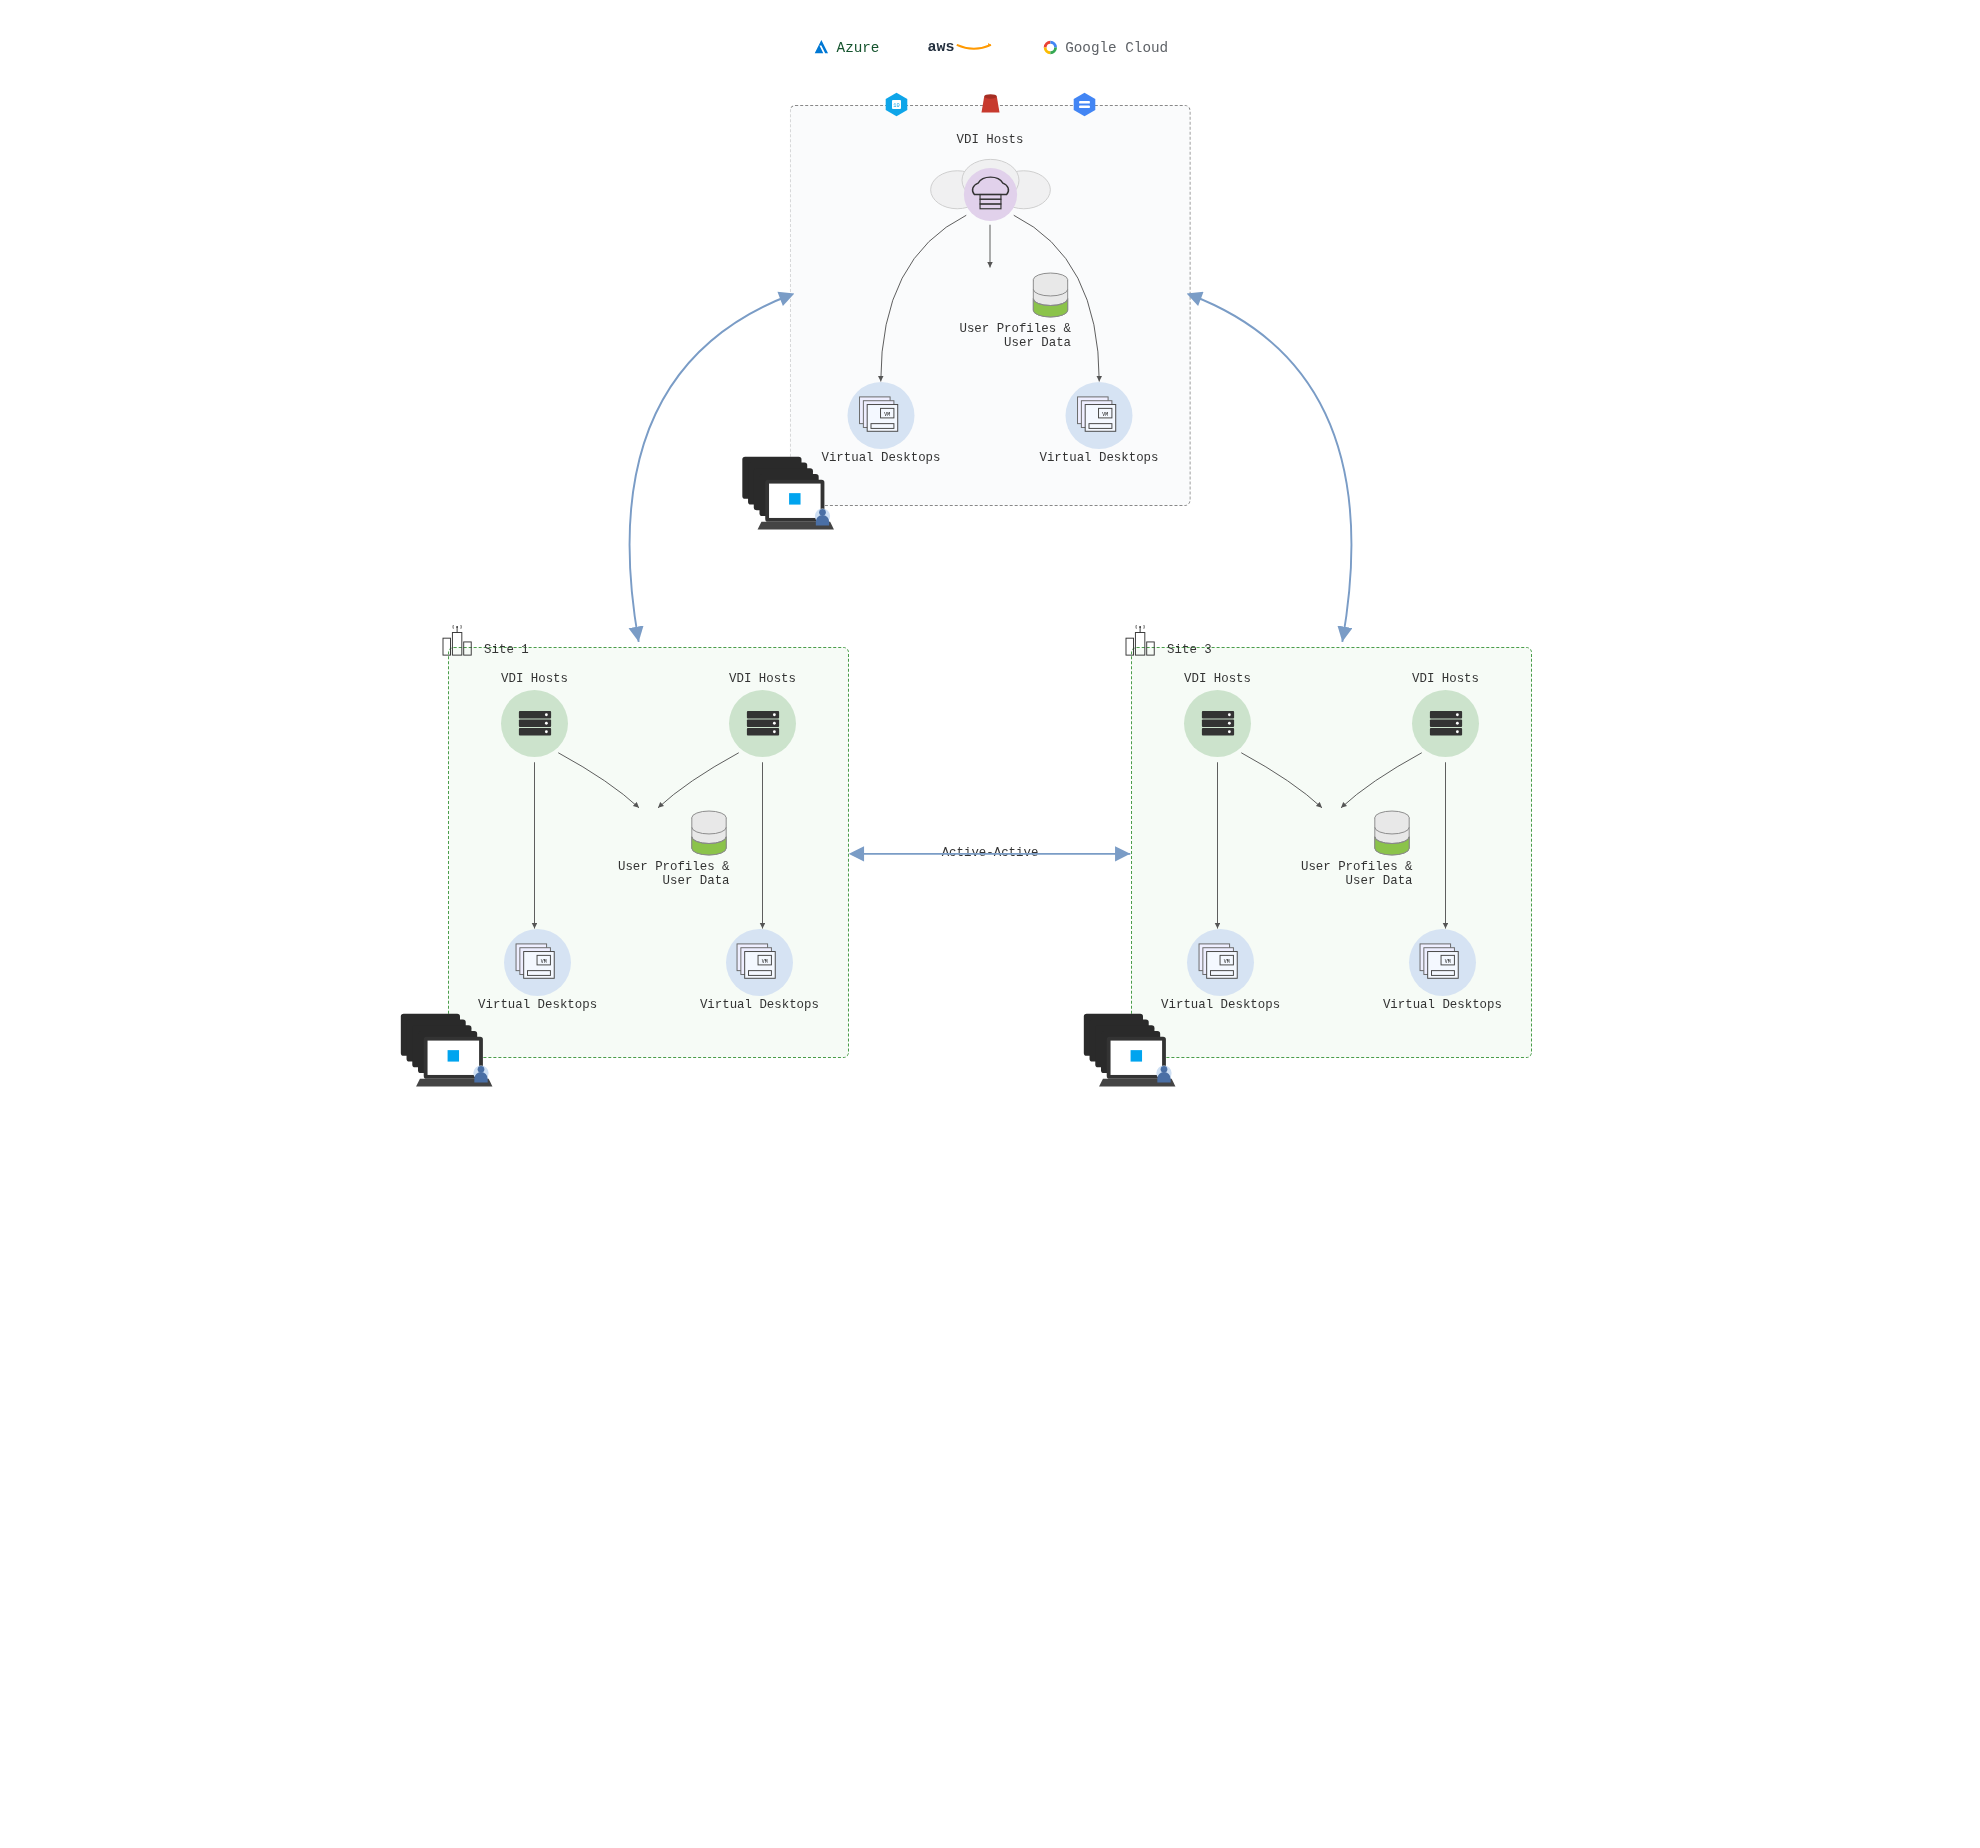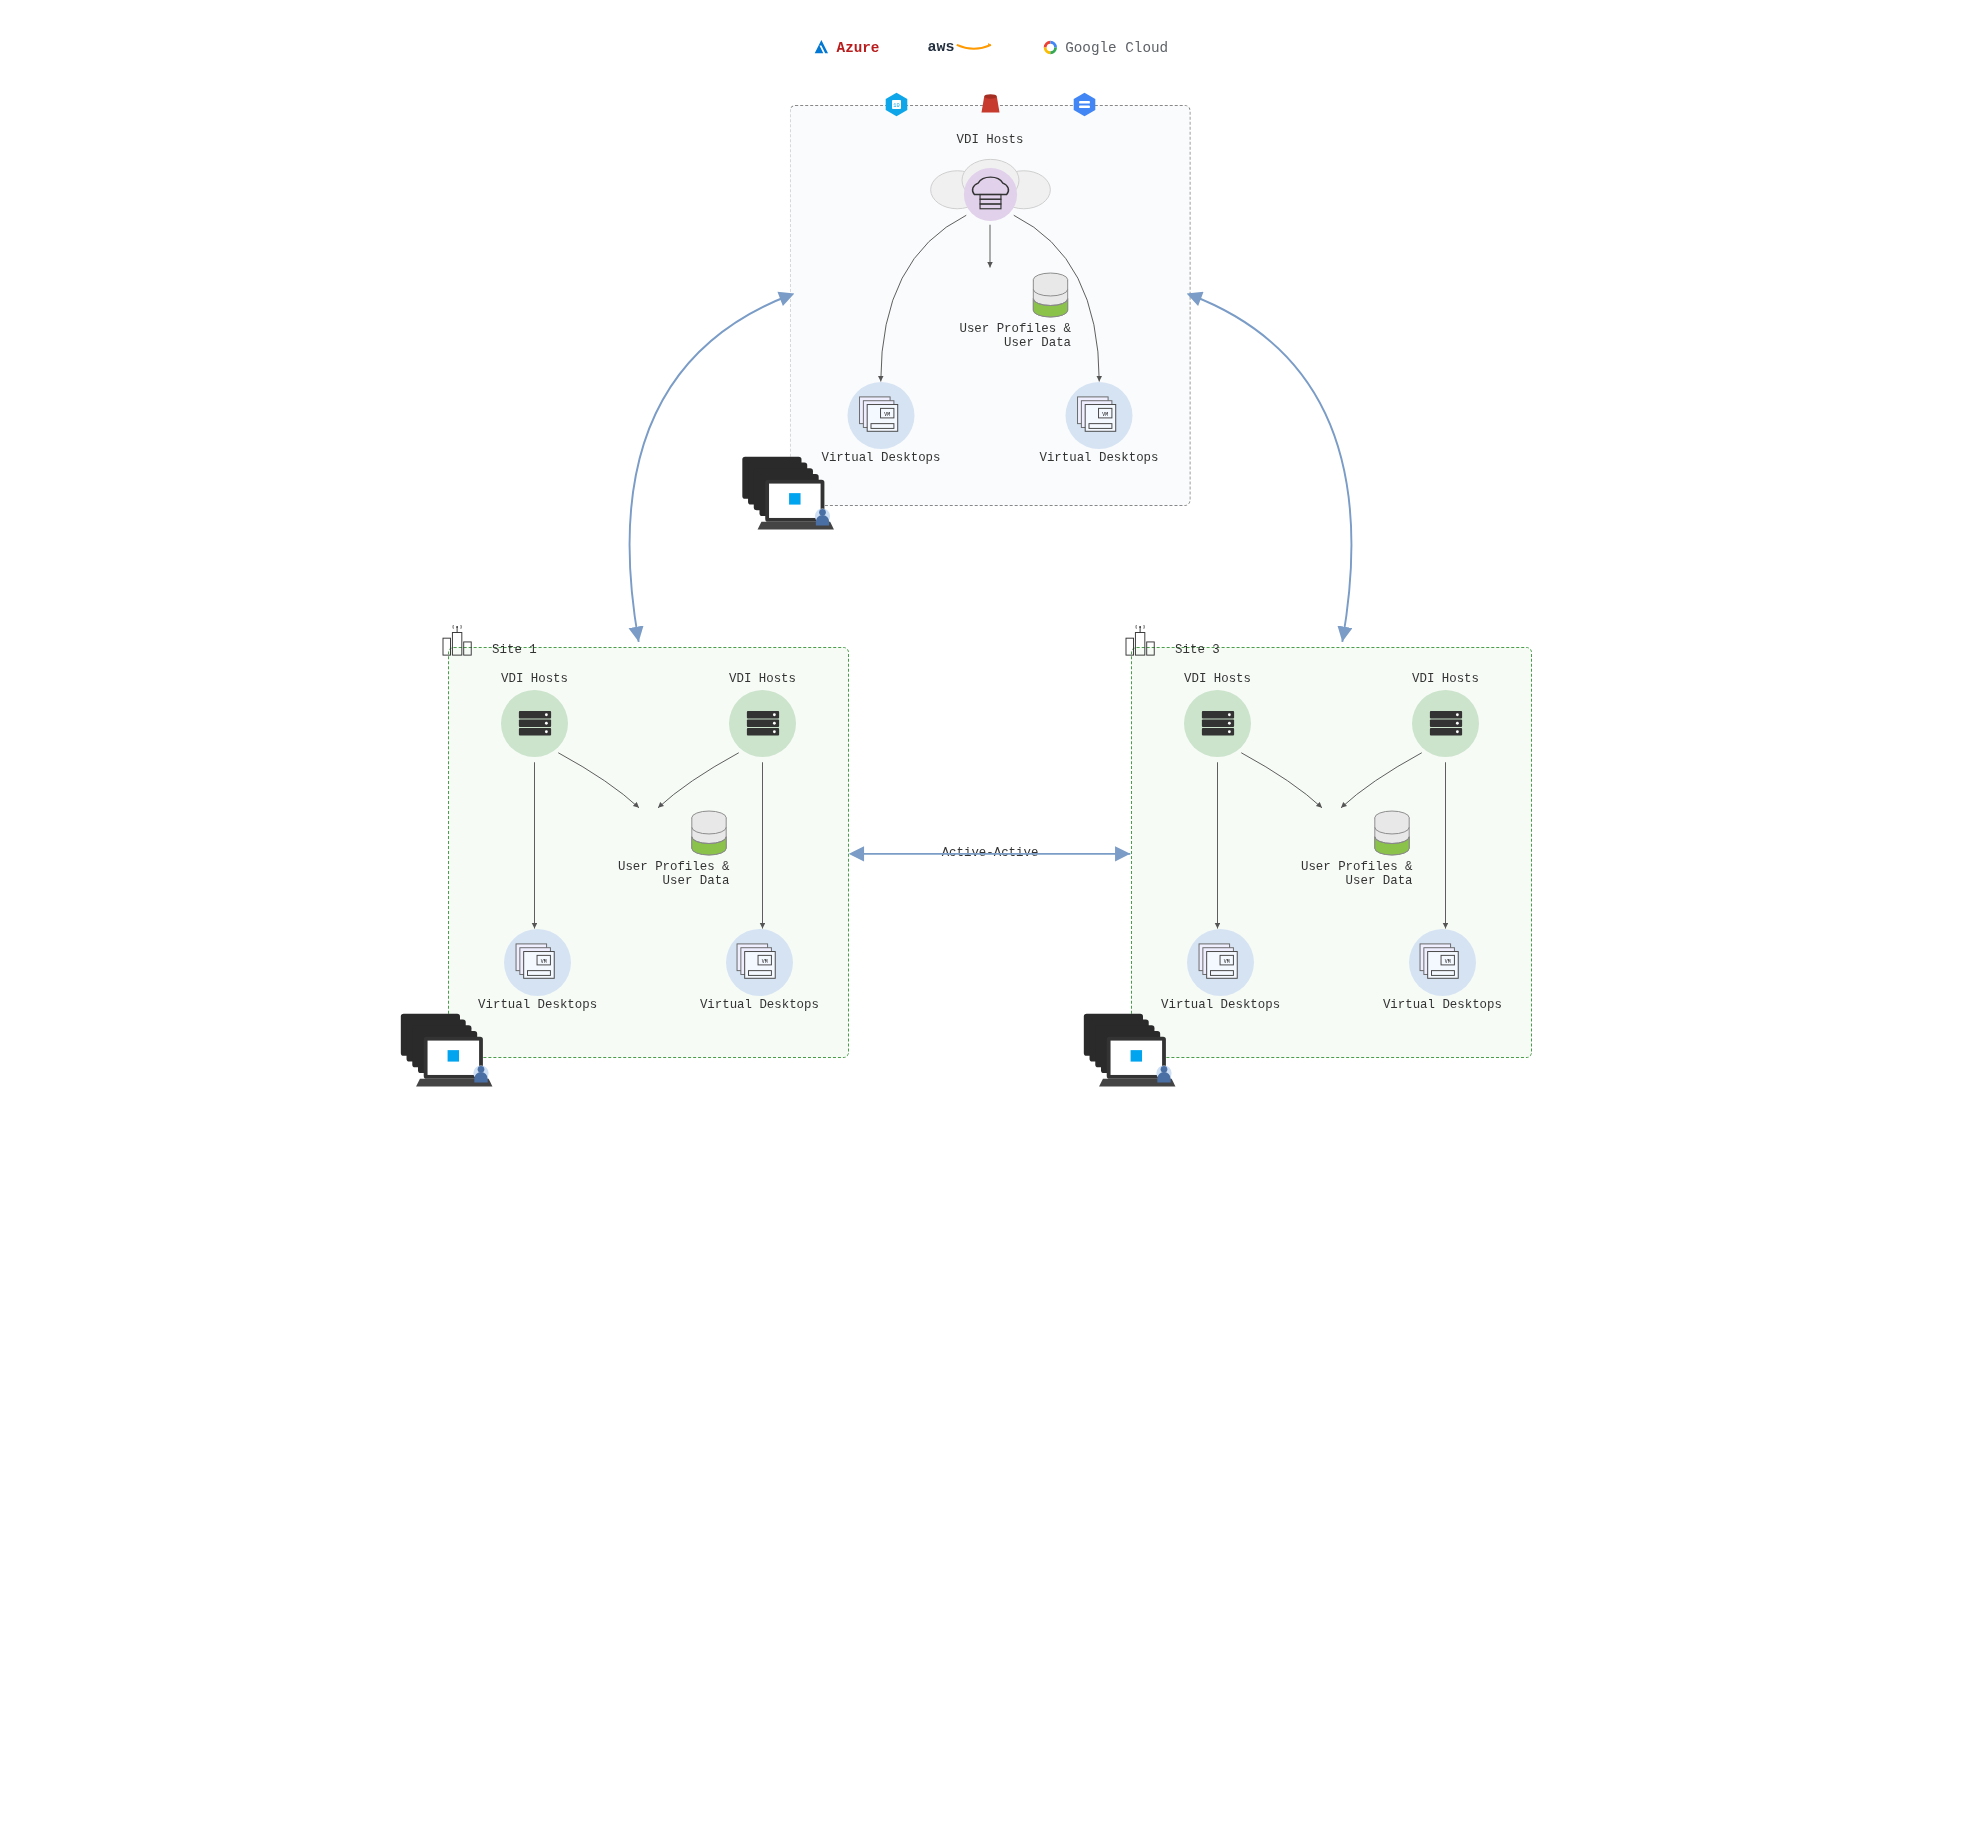--- a/index.html
+++ b/index.html
@@ -19,21 +19,21 @@
   .cloud-logos {
     position: absolute;
     top: 0;
     left: 50%;
     transform: translateX(-50%);
     display: flex;
     gap: 48px;
     align-items: center;
   }
   .logo { display:flex; align-items:center; gap:5.7px; font-size:14.3px; }
-  .azure-logo { color:#b91c1c; font-weight:bold; }
+  .azure-logo { color:#14532d; font-weight:normal; }
   .aws-logo { color:#232f3e; font-weight:bold; }
   .gcp-logo { color:#5f6368; }
 
   .cloud-box {
     position:absolute;
     top:67px;
     left:50%;
     transform:translateX(-50%);
     width:399px;
     height:399px;
@@ -55,21 +55,21 @@
     position:absolute;
     width:399px;
     height:409px;
     border:1px dashed #4a9d4a;
     background:#f6fbf6;
     border-radius:5.7px;
   }
   .site1 { left:28.5px; top:609px; }
   .site2 { right:28.5px; top:609px; }
 
-  .site-label { position:absolute; top:-23px; left:-7.6px; display:flex; align-items:flex-end; gap:9px; }
+  .site-label { position:absolute; top:-23px; left:-7.6px; display:flex; align-items:flex-end; gap:1px; }
   .site-label-text { margin-left:5.7px; }
   .vdi-host { position:absolute; text-align:center; width:114px; }
   .vdi-host .circle { width:67px; height:67px; border-radius:50%; background:#cce3cc; margin:0 auto; display:flex; align-items:center; justify-content:center; }
   .vdi-host .label { margin-bottom:3.8px; }
 
   .db-node { position:absolute; text-align:right; width:162px; }
   .virtual-desktops { position:absolute; text-align:center; width:162px; }
   .virtual-desktops .circle { width:67px; height:67px; border-radius:50%; background:#d6e3f3; margin:0 auto; display:flex; align-items:center; justify-content:center; }
   .virtual-desktops .vd-label { margin-top:2px; }
 

